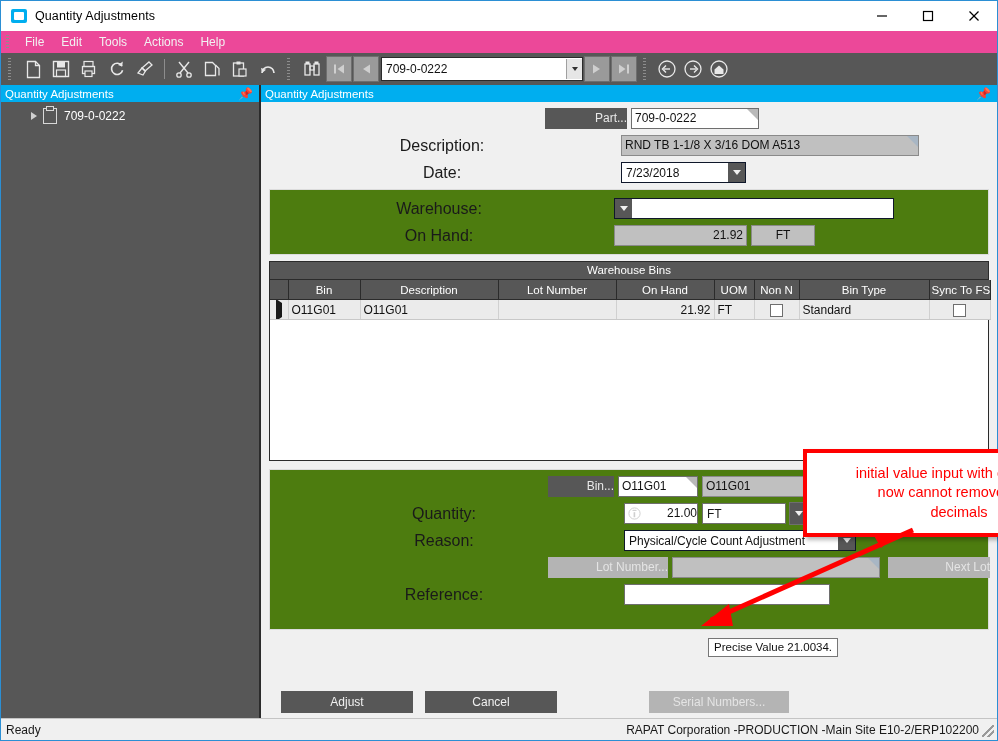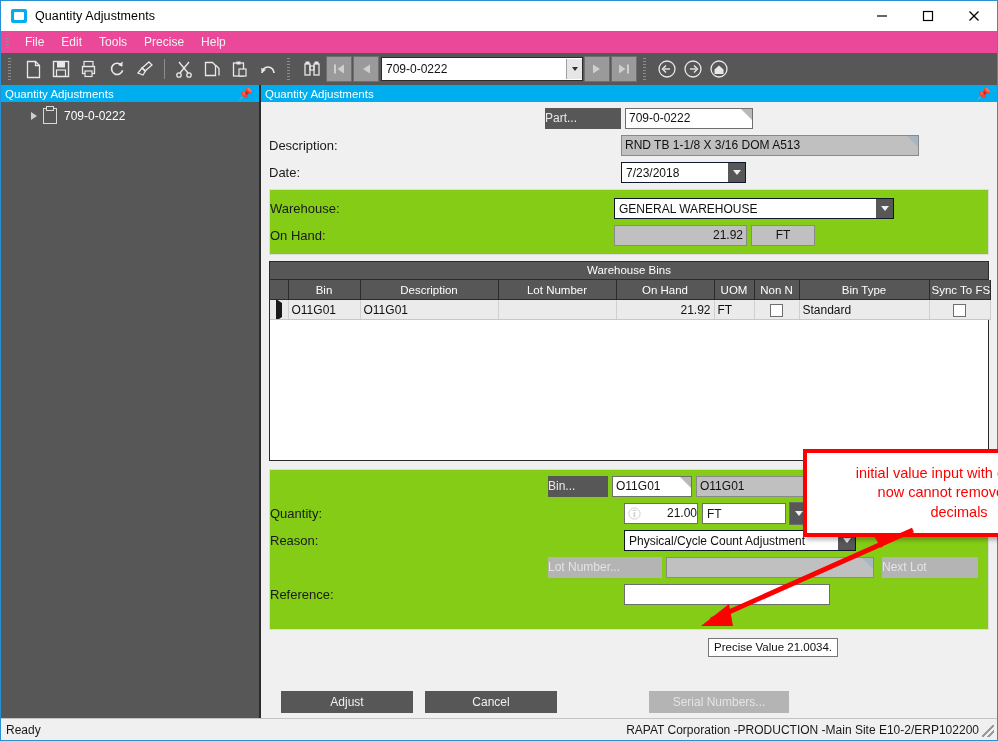--- a/index.html
+++ b/index.html
@@ -253,34 +253,35 @@
   .form-area {
     flex: 1 1 auto;
     position: relative;
     padding: 6px 8px 0 8px;
     min-height: 0;
   }
 
   
   .row { display: flex; align-items: center; margin-bottom: 6px; }
   .lbl {
-    text-align: left;
-    font-size: 13px;
+    text-align: center;
+    font-size: 16px;
     color: #1a1a1a;
     padding-right: 6px;
     flex: 0 0 auto;
   }
   .btn-label {
     background: #575757;
     color: #e8e8e8;
     font-size: 12px;
-    text-align: left;
+    text-align: right;
     height: 21px;
     line-height: 21px;
     flex: 0 0 auto;
+    padding-left: 6px;
   }
   .btn-label.disabled {
     background: #b4b4b4;
     color: #e4e4e4;
   }
   .txt {
     height: 19px;
     background: #fff;
     border: 1px solid #6e6e6e;
     font-size: 12px;
@@ -337,21 +338,21 @@
     margin-left: 3px;
     border: 1px solid #6e6e6e;
   }
   .caret {
     width: 0; height: 0;
     border-left: 4px solid transparent;
     border-right: 4px solid transparent;
     border-top: 5px solid #f0f0f0;
   }
   .group-box {
-    background: #84cc16;
+    background: #4d7c0f;
     border: 1px solid #dcdcdc;
     padding: 8px 0;
   }
 
   
   .grid-wrap {
     border: 1px solid #2b2b2b;
     background: #fff;
     margin-top: 6px;
   }
@@ -533,21 +534,21 @@
           </svg>
       </div>
     </div>
   </div>
 
   <div class="menubar">
     <div class="grip"></div>
     <div class="menu-item">File</div>
     <div class="menu-item">Edit</div>
     <div class="menu-item">Tools</div>
-    <div class="menu-item">Precise</div>
+    <div class="menu-item">Actions</div>
     <div class="menu-item">Help</div>
   </div>
 
   <div class="toolbar">
     <div class="grip tall"></div>
 
     <div class="tb-btn">
       <svg width="17" height="19" viewBox="0 0 17 19">
           <path d="M2.5 1.5 h8 l4 4 v12 h-12 z" fill="none" stroke="#e8e8e8" stroke-width="1.3"></path>
           <path d="M10.5 1.5 v4 h4" fill="none" stroke="#e8e8e8" stroke-width="1.3"></path>
@@ -720,21 +721,20 @@
             <span class="arrow">
                 <span class="caret"></span>
               </span>
           </div>
         </div>
 
         <div class="group-box" style="margin-top:4px;">
           <div class="row">
             <div class="lbl" style="width:338px;">Warehouse:</div>
             <div class="combo" style="width:280px;">
-              <span class="val">GENERAL WAREHOUSE</span>
               <span class="arrow">
                   <span class="caret"></span>
                 </span>
             </div>
           </div>
           <div class="row" style="margin-bottom:0;">
             <div class="lbl" style="width:338px;">On Hand:</div>
             <div class="txt ro rightal" style="width:125px;">21.92</div>
             <div class="txt ro" style="width:56px;margin-left:4px;text-align:center;">FT</div>
           </div>

